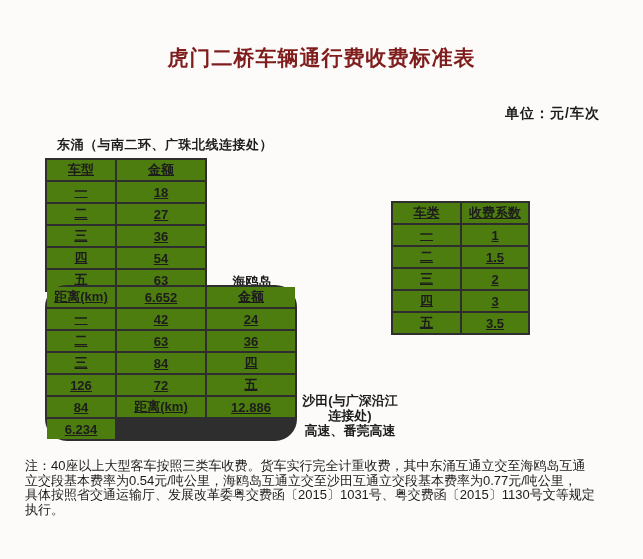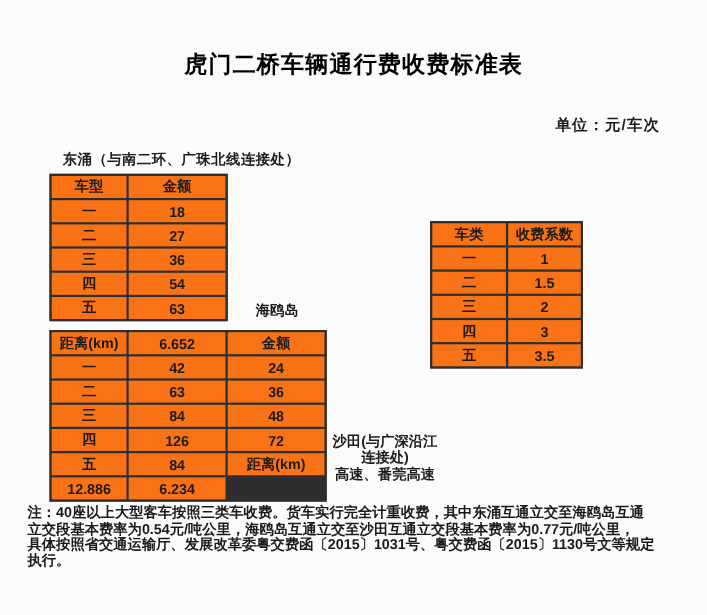--- a/index.html
+++ b/index.html
@@ -5,50 +5,50 @@
   html,body{margin:0;padding:0;}
   body{
     width:643px;height:559px;position:relative;overflow:hidden;
     background:#fcfbf9;
     font-family:"Liberation Sans", sans-serif;
     color:#1c1c1c;
   }
   .abs{position:absolute;}
   .page-title{
     left:0;top:44px;width:643px;text-align:center;
-    font-size:21px;font-weight:bold;letter-spacing:1px;color:#000000;
+    font-size:21px;font-weight:bold;letter-spacing:1px;color:#7f1d1d;
   }
   .unit-label{
     right:43px;top:105px;font-size:14px;font-weight:bold;letter-spacing:1px;margin-left:44px;
   }
   .section-label{
     left:57px;top:136px;font-size:13px;font-weight:bold;letter-spacing:0.5px;
   }
   .tbl{
     position:absolute;display:grid;gap:2px;
     background:#2e2e2e;border:2px solid #2e2e2e;
   }
   .tbl .cell{
-    background:#f97316;display:flex;align-items:center;justify-content:center;
-    font-size:13px;font-weight:bold;white-space:nowrap;
+    background:#4d7c0f;display:flex;align-items:center;justify-content:center;
+    font-size:13px;font-weight:bold;white-space:nowrap;text-decoration:underline;
   }
   #left-table-top{left:45px;top:158px;grid-template-columns:68px 88px;grid-auto-rows:20px;}
-  #left-table-bottom{left:45px;top:300px;grid-template-columns:68px 88px 88px;grid-auto-rows:20px;}
+  #left-table-bottom{left:45px;top:285px;grid-template-columns:68px 88px 88px;grid-auto-rows:20px;border-radius:22px;}
   #right-table{left:391px;top:157px;grid-template-columns:67px 66px;grid-auto-rows:20px;margin-top:44px;}
   .haioudao-label{
     left:207px;top:273px;width:90px;text-align:center;
     font-size:13px;font-weight:bold;
   }
   .shatian-label{
     left:296px;top:393px;width:108px;text-align:center;
     font-size:13px;font-weight:bold;line-height:15px;
   }
   .note{
     left:25px;top:459px;width:600px;
-    font-size:13px;font-weight:bold;line-height:14.5px;color:#1a1a1a;
+    font-size:13px;font-weight:normal;line-height:14.5px;color:#1a1a1a;
   }
   .note .nline{white-space:nowrap;}
 </style>
 </head>
 <body>
 
 <div class="abs page-title">虎门二桥车辆通行费收费标准表</div>
 
 <div class="abs unit-label">单位：元/车次</div>
 
@@ -84,21 +84,20 @@
   <div class="cell">一</div>
   <div class="cell">42</div>
   <div class="cell">24</div>
 
   <div class="cell">二</div>
   <div class="cell">63</div>
   <div class="cell">36</div>
 
   <div class="cell">三</div>
   <div class="cell">84</div>
-  <div class="cell">48</div>
 
   <div class="cell">四</div>
   <div class="cell">126</div>
   <div class="cell">72</div>
 
   <div class="cell">五</div>
   <div class="cell">84</div>
 
   <div class="cell">距离(km)</div>
   <div class="cell">12.886</div>

